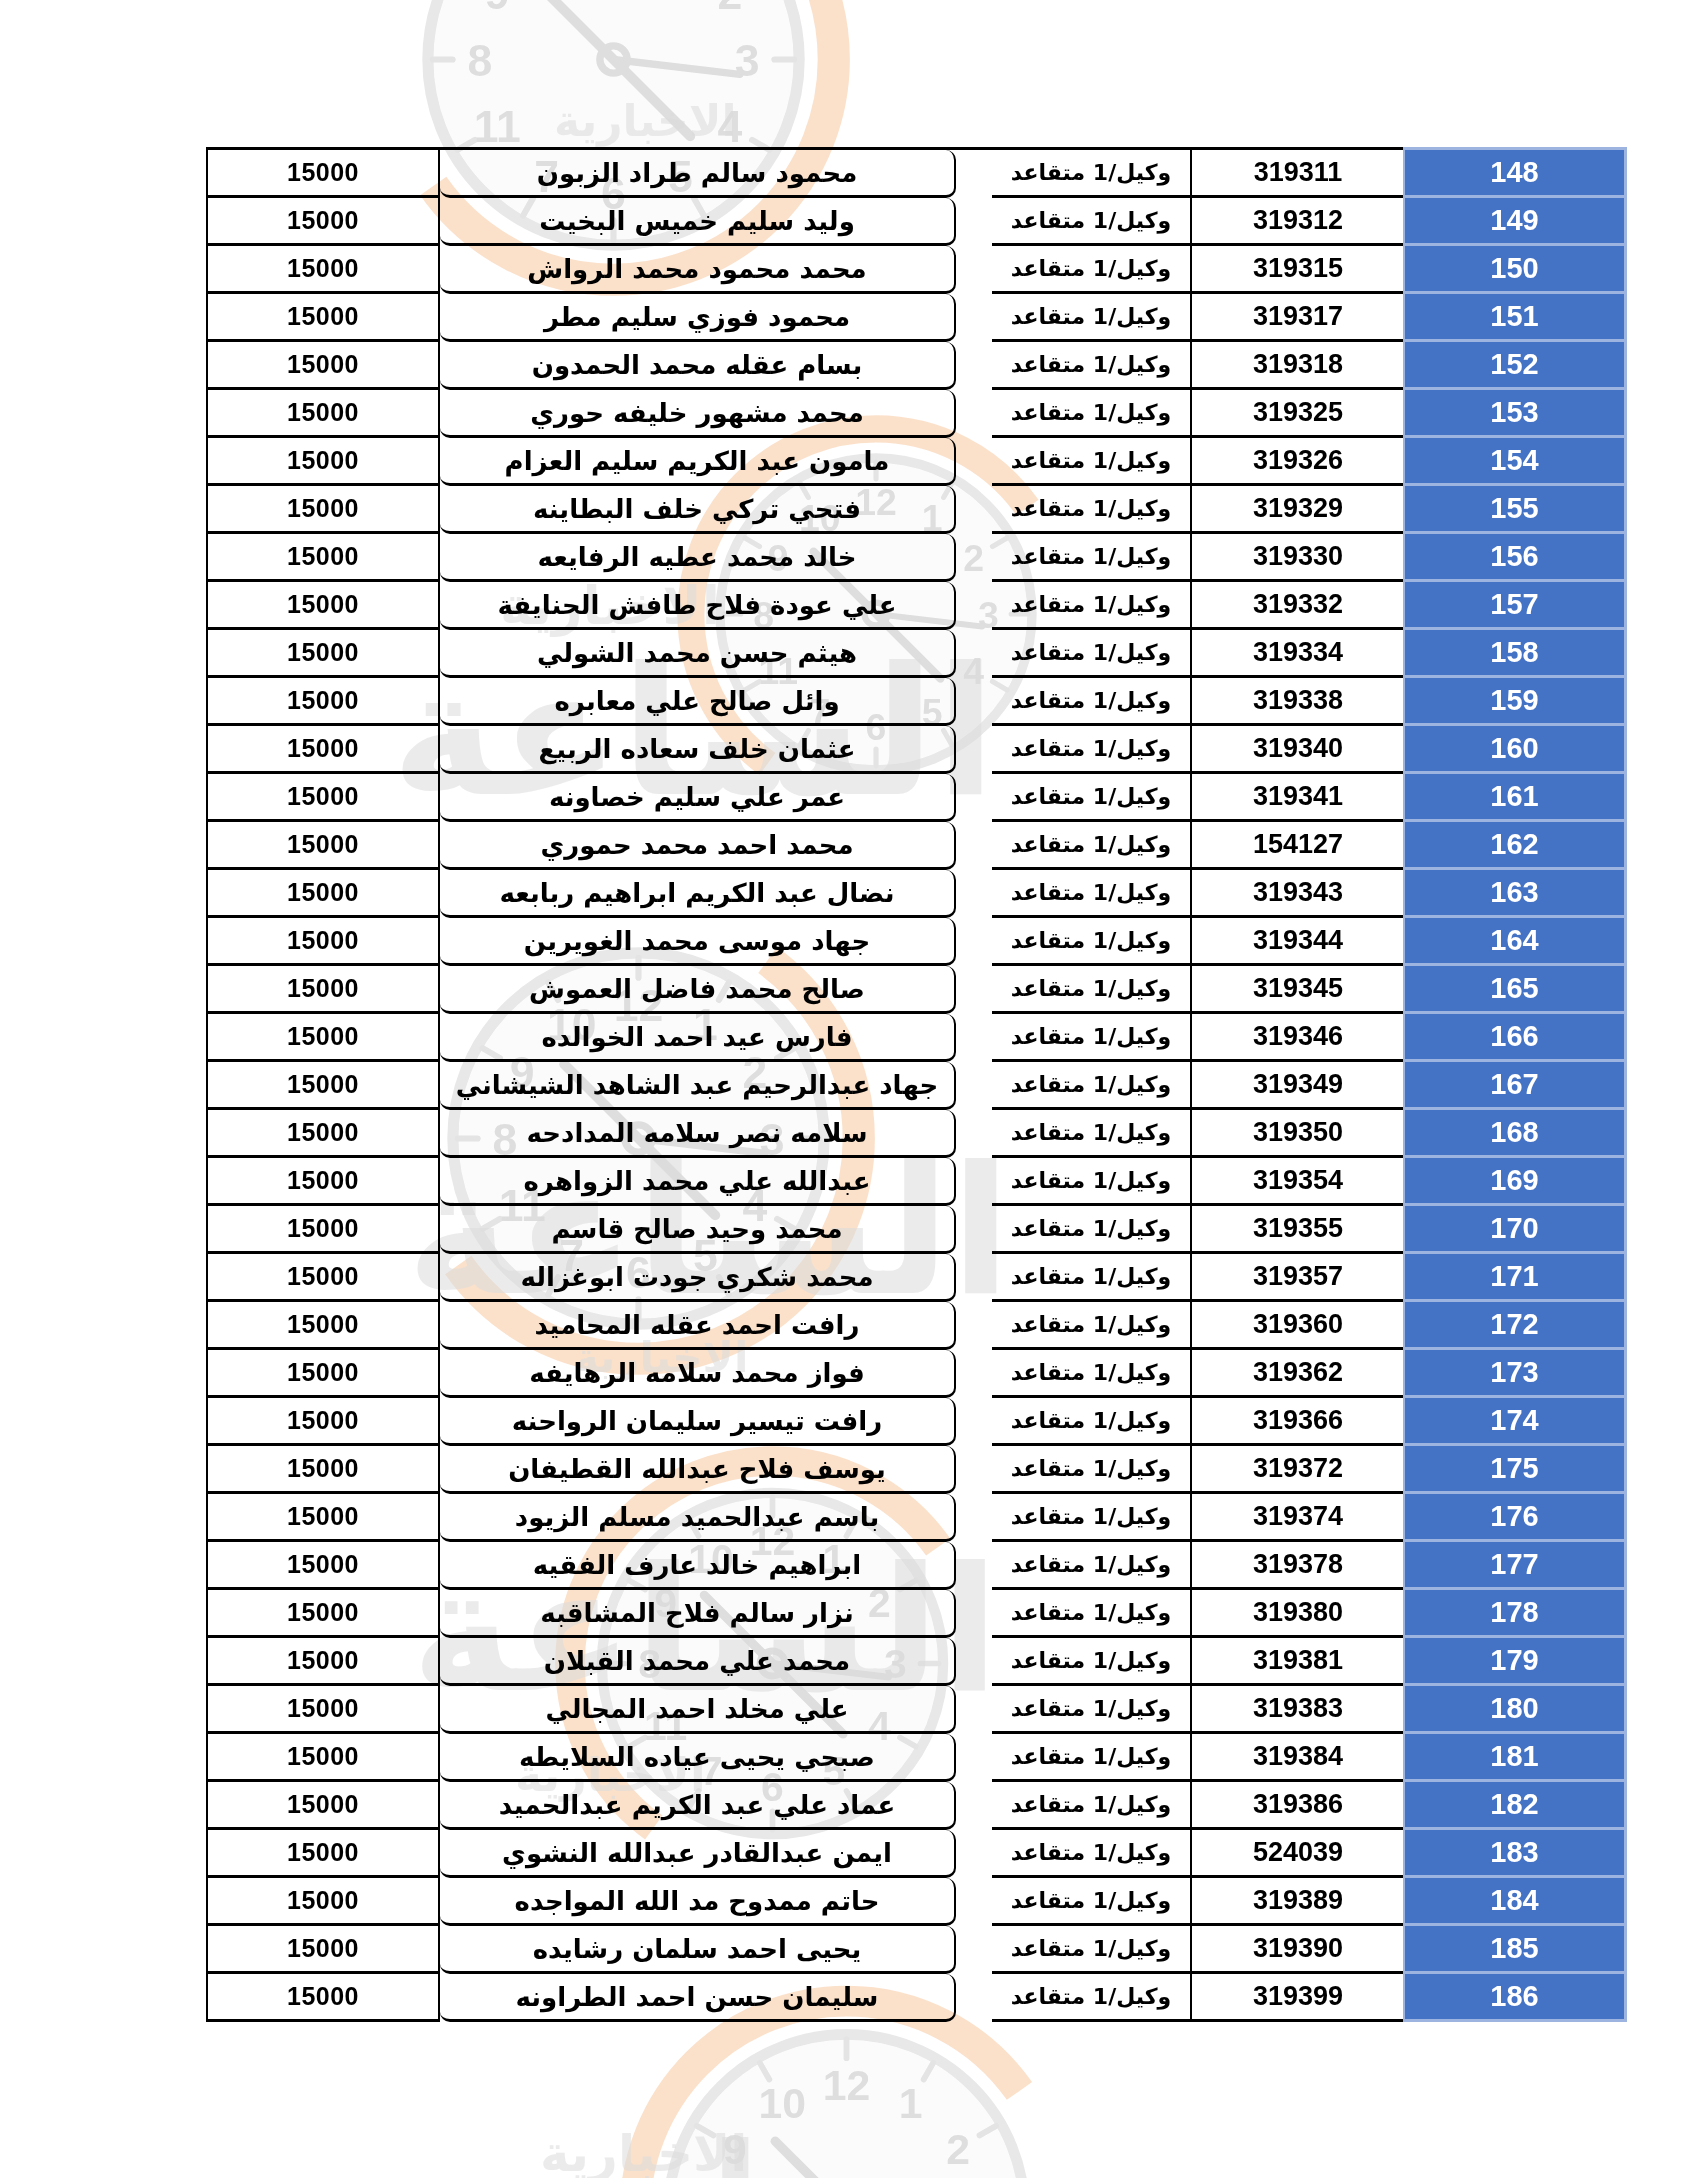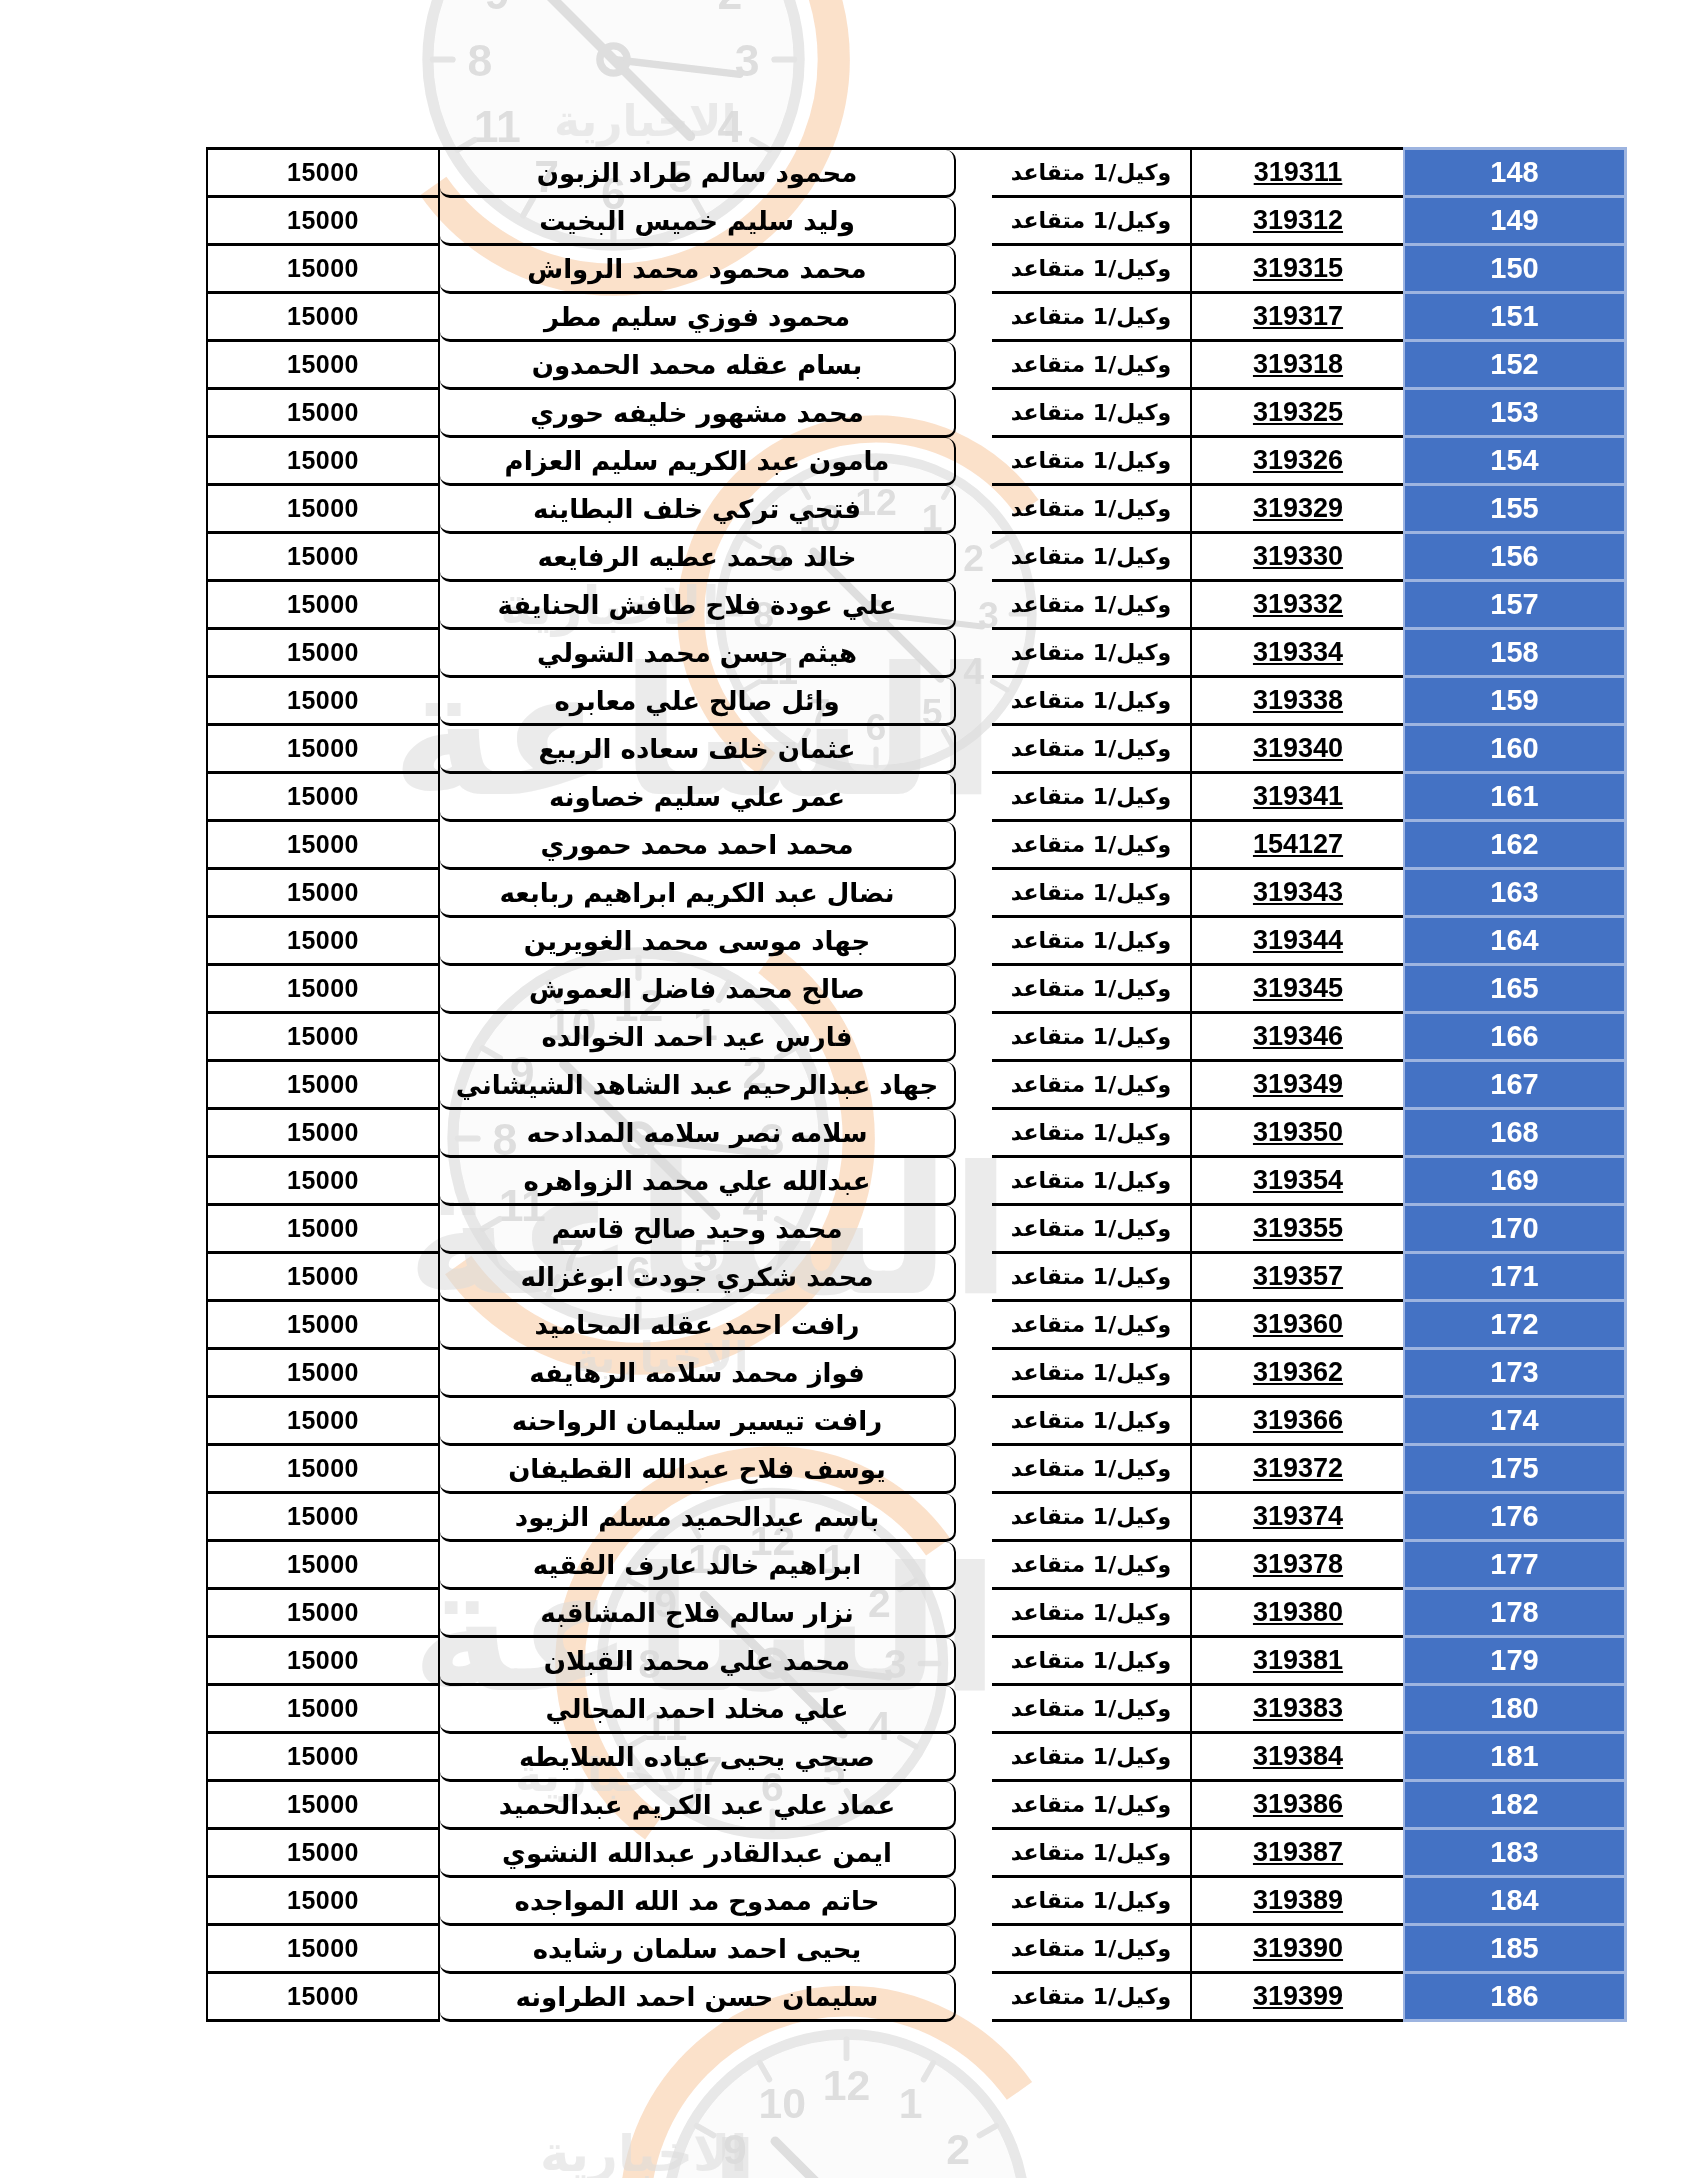--- a/index.html
+++ b/index.html
@@ -33,21 +33,21 @@
   .cell{
     border-right:2px solid #000;
     border-bottom:3px solid #000;
     display:flex;align-items:center;justify-content:center;
     font-weight:bold;color:#000;background:transparent;
     box-sizing:border-box;overflow:hidden;
   }
   .cell.amount{font:bold 25px "Liberation Sans",sans-serif;letter-spacing:0.5px;}
   .cell.name{font:bold 26px "DejaVu Sans",sans-serif;direction:rtl;padding:0 6px;border-radius:10px;}
   .cell.rank{font:bold 22px "DejaVu Sans",sans-serif;direction:rtl;margin-left:36px;}
-  .cell.id{font:bold 27px "Liberation Sans",sans-serif;text-decoration:underline;}
+  .cell.id{font:bold 27px "Liberation Sans",sans-serif;}
 
   .serials{
     position:absolute;left:1403px;top:147px;z-index:2;
     display:grid;grid-template-columns:224px;grid-auto-rows:48px;
     border-top:3px solid #9db4e0;
   }
   .serial{
     background:#4472c4;color:#fff;
     font:bold 29px "Liberation Sans",sans-serif;
     display:flex;align-items:center;justify-content:center;
@@ -305,21 +305,21 @@
   <div class="cell id">319384</div>
 
   <div class="cell amount">15000</div>
   <div class="cell name">عماد علي عبد الكريم عبدالحميد</div>
   <div class="cell rank">وكيل/1 متقاعد</div>
   <div class="cell id">319386</div>
 
   <div class="cell amount">15000</div>
   <div class="cell name">ايمن عبدالقادر عبدالله النشوي</div>
   <div class="cell rank">وكيل/1 متقاعد</div>
-  <div class="cell id">319387</div>
+  <div class="cell id">524039</div>
 
   <div class="cell amount">15000</div>
   <div class="cell name">حاتم ممدوح مد الله المواجده</div>
   <div class="cell rank">وكيل/1 متقاعد</div>
   <div class="cell id">319389</div>
 
   <div class="cell amount">15000</div>
   <div class="cell name">يحيى احمد سلمان رشايده</div>
   <div class="cell rank">وكيل/1 متقاعد</div>
   <div class="cell id">319390</div>

